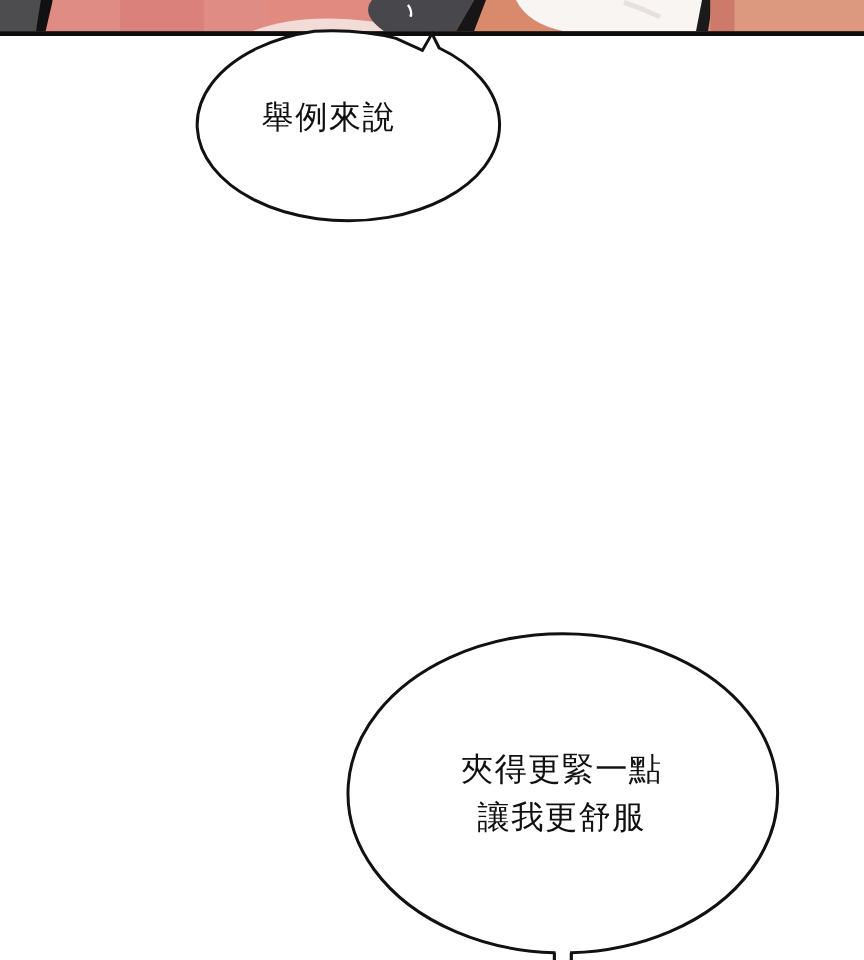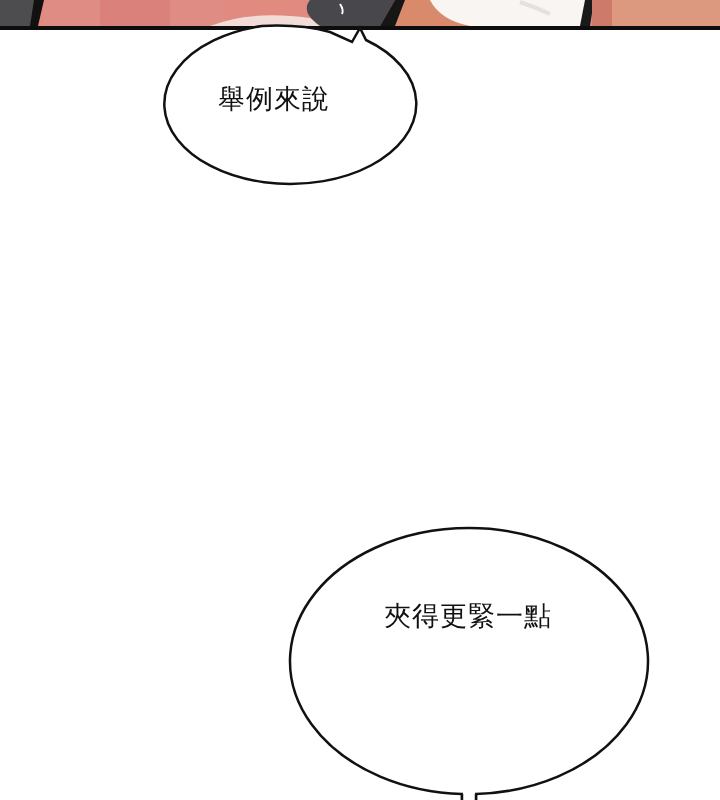--- a/index.html
+++ b/index.html
@@ -3,21 +3,21 @@
   <meta charset="utf-8">
   <style>
     html, body { margin: 0; padding: 0; background: #ffffff; }
     body { width: 720px; height: 800px; position: relative; overflow: hidden; font-family: "DejaVu Sans", sans-serif; }
     .panel-strip { position: absolute; left: 0; top: 0; width: 720px; height: 30px; overflow: hidden; }
     .panel-strip svg { display: block; }
     .canvas { position: absolute; left: 0; top: 0; width: 720px; height: 800px; }
     .bubble-text { position: absolute; text-align: center; color: #111111; font-family: "DejaVu Sans", sans-serif; letter-spacing: 1px; }
     .bubble-text .line { display: block; }
     #text1 { left: 174px; top: 82px; width: 200px; font-size: 27px; line-height: 34px; }
-    #text2 { left: 330px; top: 596px; width: 276px; font-size: 27px; line-height: 40px; }
+    #text2 { left: 330px; top: 622px; width: 276px; font-size: 27px; line-height: 40px; }
   </style>
 </head>
 <body>
 
 <div class="panel-strip">
   <svg width="720" height="30" viewBox="0 0 720 30" xmlns="http://www.w3.org/2000/svg">
     <rect x="0" y="0" width="720" height="30" fill="#e08a80"></rect>
     <rect x="0" y="0" width="34" height="26" fill="#4d4d50"></rect>
     <path d="M34 0 L44 0 L38 26 L30 26 Z" fill="#111"></path>
     <rect x="44" y="0" width="180" height="26" fill="#df8c84"></rect>
@@ -55,13 +55,14 @@
     <line x1="476" y1="794" x2="476" y2="800" stroke="#111" stroke-width="2.5"></line>
   </g>
 </svg>
 
 <div class="bubble-text" id="text1">
   <span class="line">舉例來說</span>
 </div>
 
 <div class="bubble-text" id="text2">
   <span class="line">夾得更緊一點</span>
+  <span class="line">讓我更舒服</span>
 </div>
 
 </body></html>

